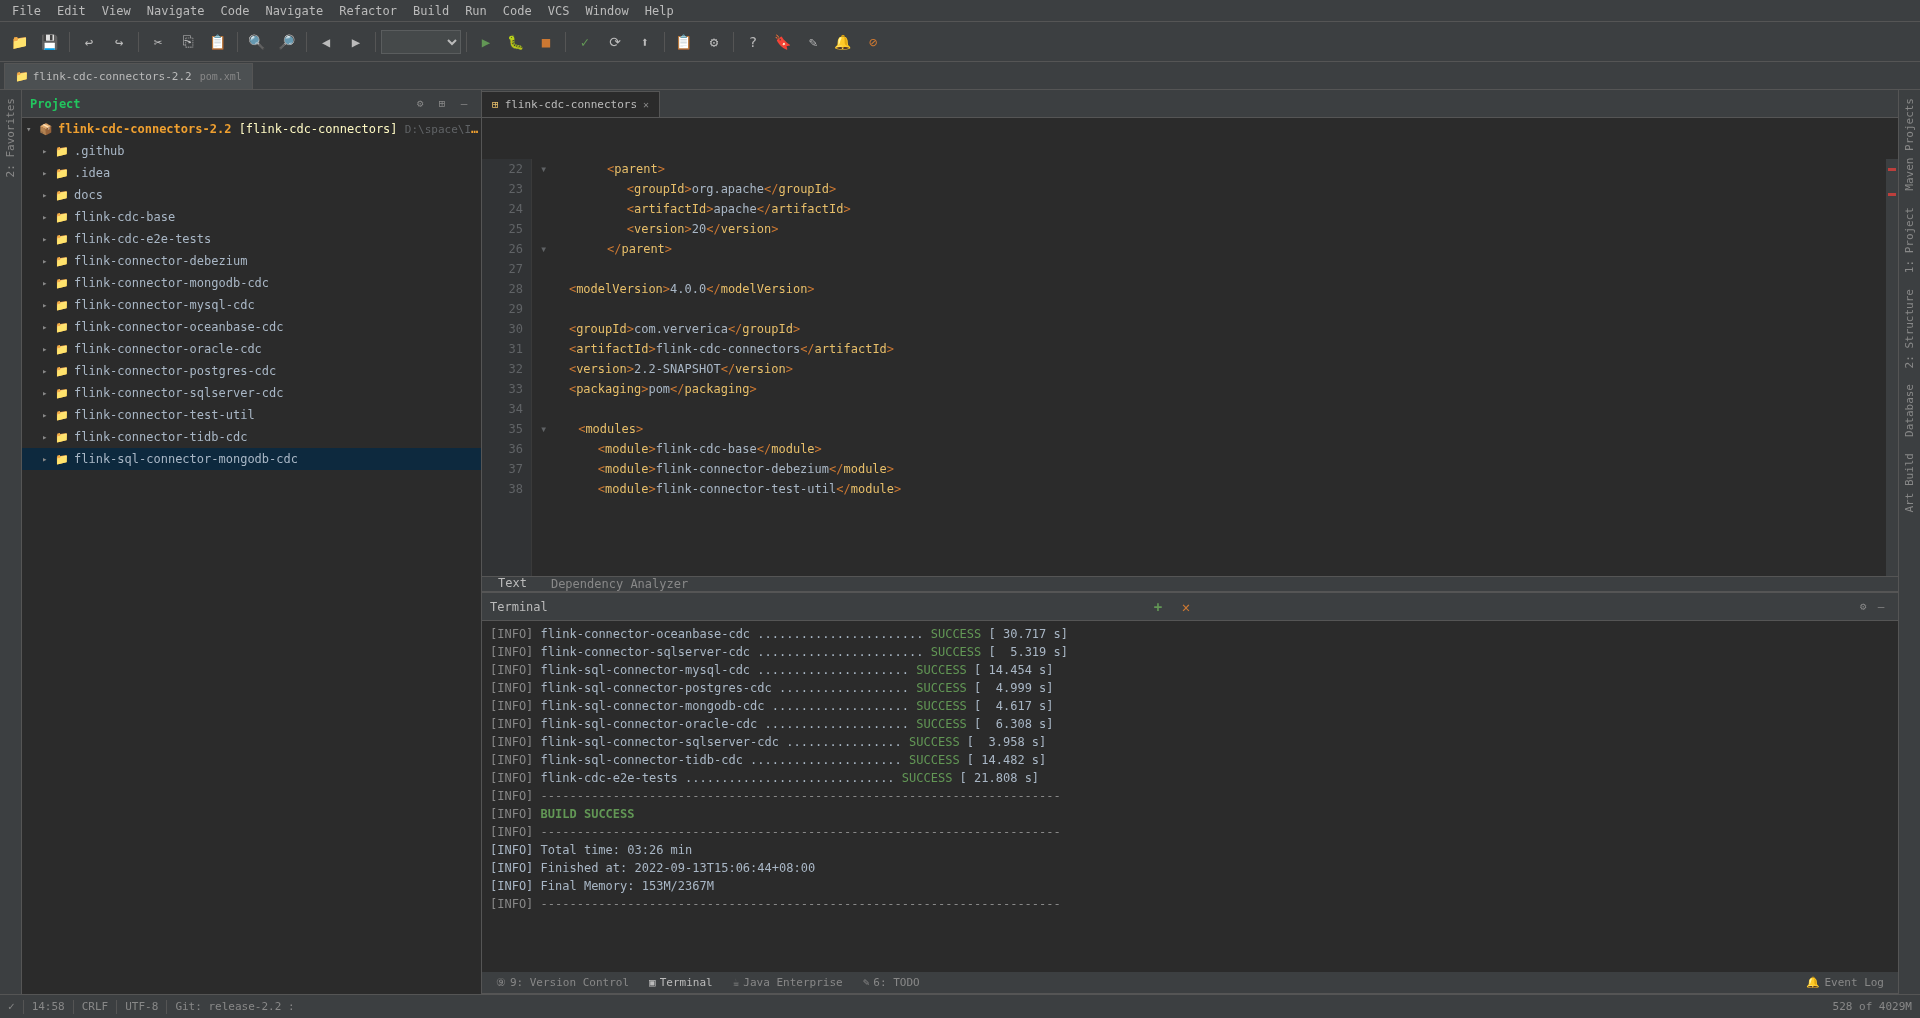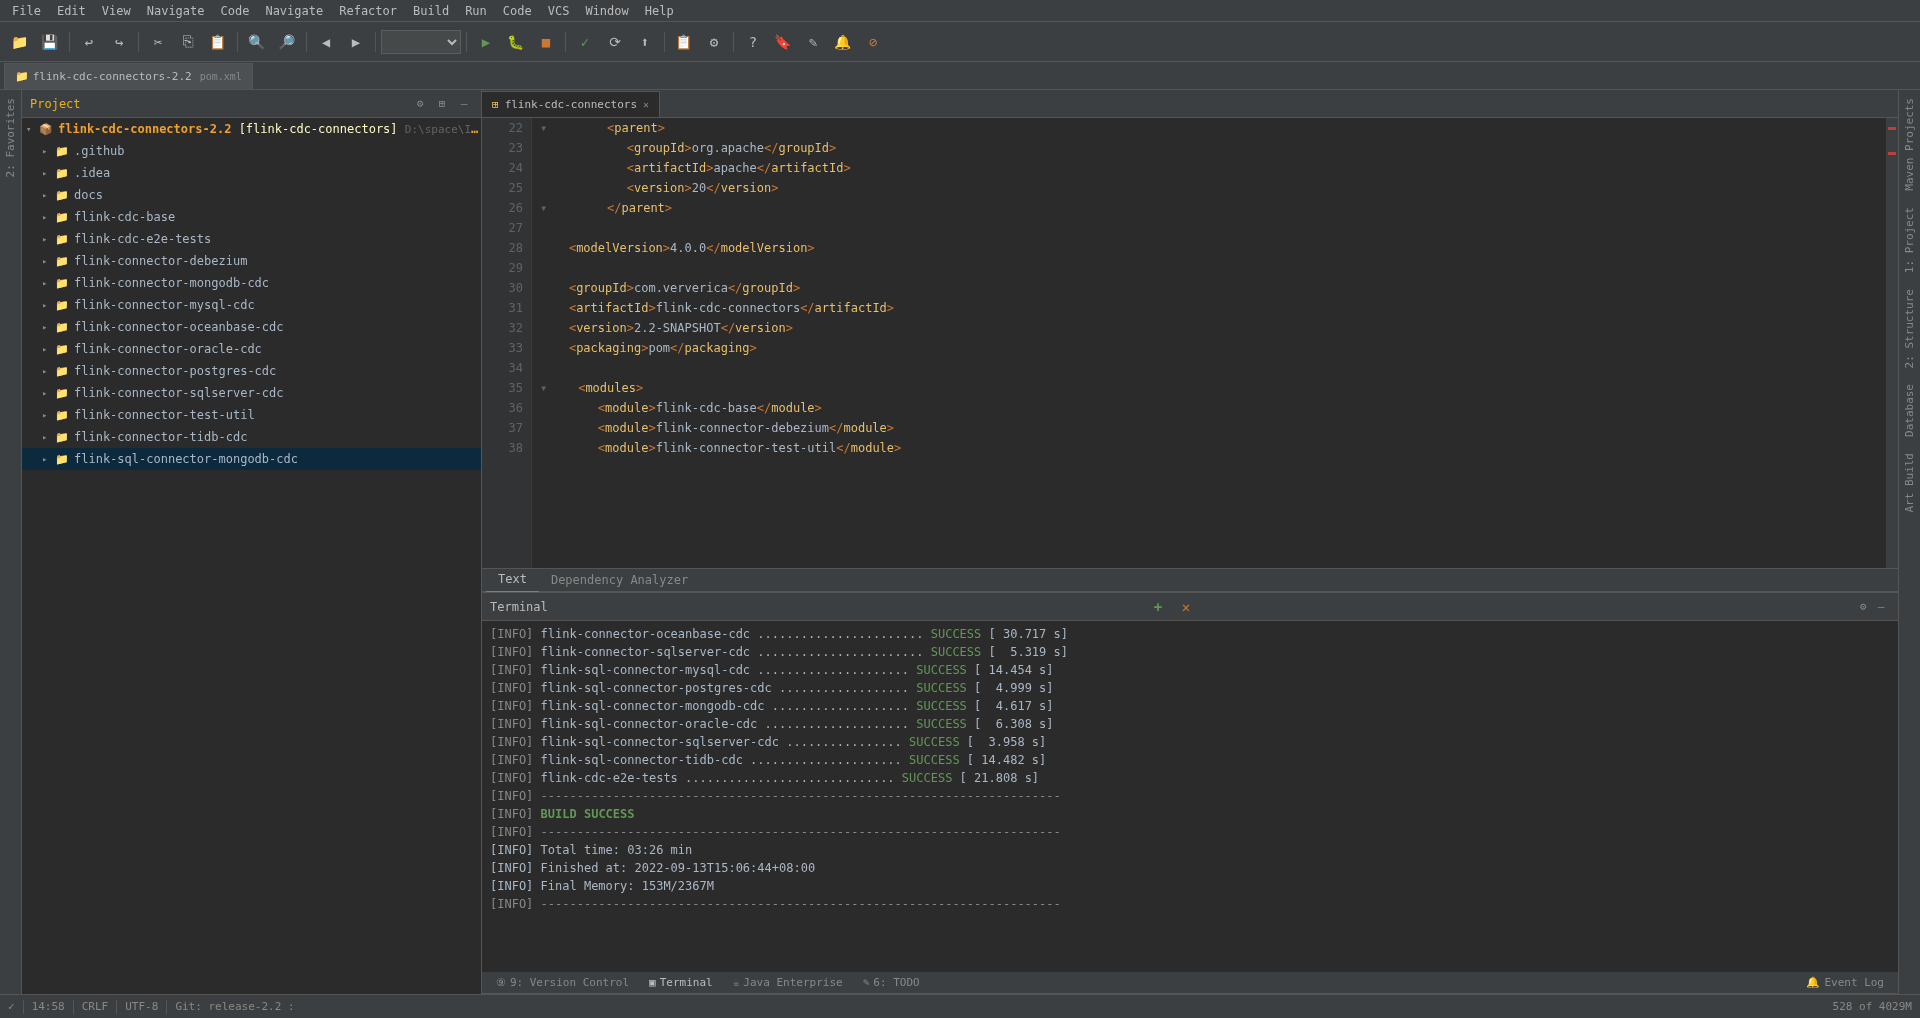--- a/index.html
+++ b/index.html
@@ -115,23 +115,24 @@
     .project-panel-header {
       background: #3c3f41;
       height: 28px;
       display: flex;
       align-items: center;
       padding: 0 8px;
       border-bottom: 1px solid #555;
       gap: 4px;
     }
     .project-panel-title {
-      color: #eab308;
-      font-size: 12px;
-      flex: 1;
+      color: #22c55e;
+      font-size: 12px;
+      flex: 1;
+      font-weight: bold;
     }
     .project-panel-btn {
       width: 18px;
       height: 18px;
       display: flex;
       align-items: center;
       justify-content: center;
       color: #888;
       cursor: pointer;
       font-size: 11px;
@@ -217,20 +218,21 @@
       color: #888;
       cursor: pointer;
     }
 
     
     .code-editor {
       flex: 1;
       display: flex;
       overflow: hidden;
       background: #2b2b2b;
+      margin-top: 41px;
     }
     .line-numbers {
       width: 50px;
       background: #313335;
       padding: 0 8px;
       text-align: right;
       color: #606366;
       font-size: 12px;
       line-height: 20px;
       overflow: hidden;
@@ -249,21 +251,21 @@
 
     .code-line { white-space: pre; min-height: 20px; }
     .xml-tag { color: #e8bf6a; }
     .xml-bracket { color: #cc7832; }
     .xml-text { color: #a9b7c6; }
     .fold-arrow { color: #606366; margin-right: 2px; }
 
     
     .bottom-tabs {
       background: #3c3f41;
-      height: 24px;
+      height: 16px;
       display: flex;
       align-items: center;
       padding: 0 4px;
       border-top: 1px solid #555;
       border-bottom: 1px solid #555;
       flex-shrink: 0;
     }
     .bottom-tab {
       height: 26px;
       padding: 0 12px;

